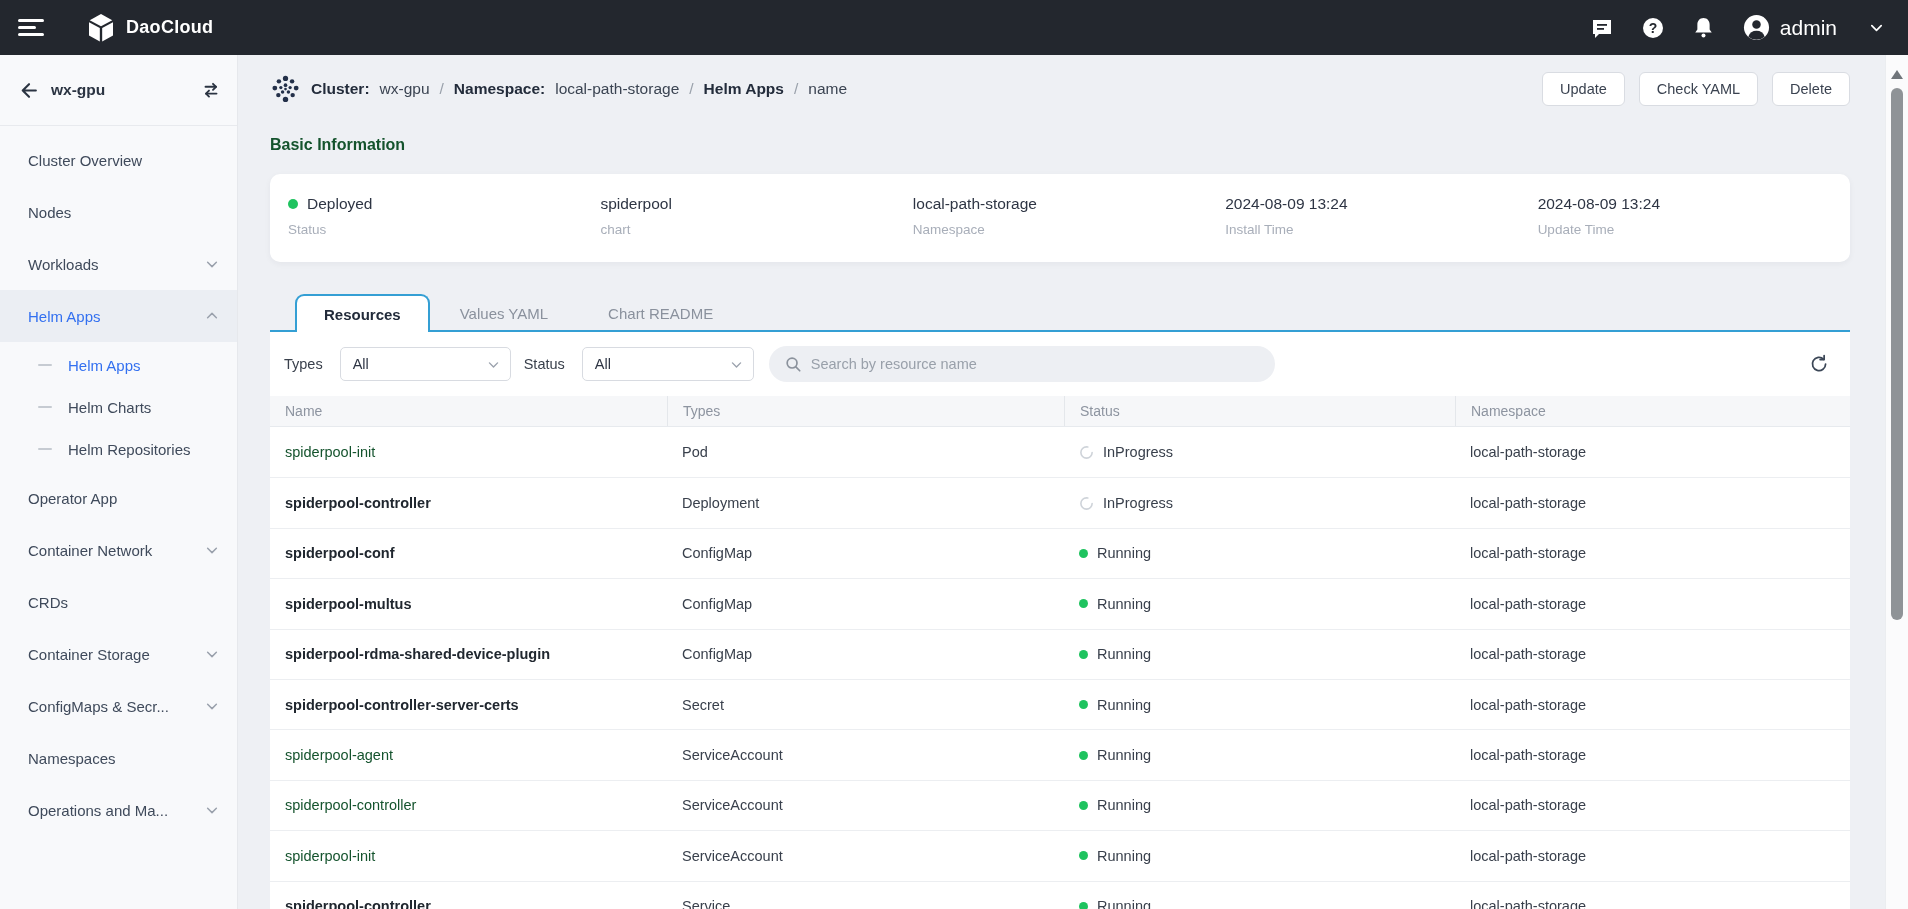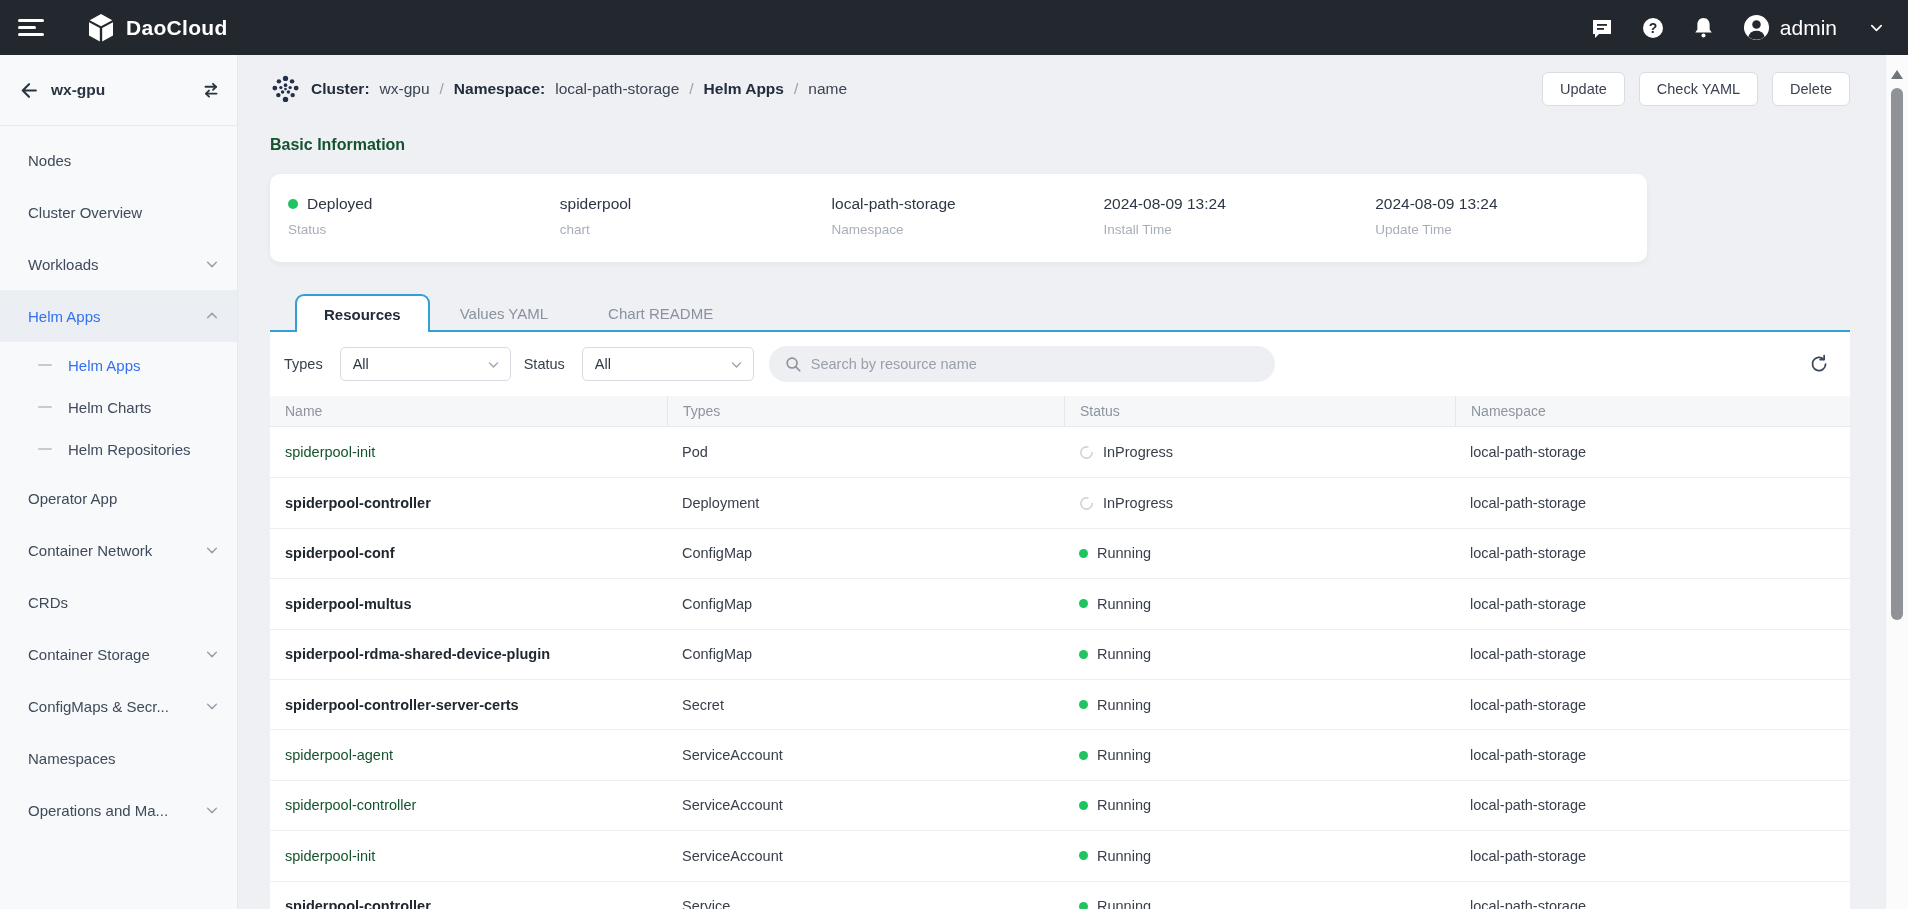--- a/index.html
+++ b/index.html
@@ -7,21 +7,21 @@
   body { font-family:"Liberation Sans", sans-serif; overflow:hidden; }
   .app { position:relative; width:1908px; height:909px; background:#eef0f4; overflow:hidden; }
 
   
   .topbar { position:absolute; top:0; left:0; right:0; height:55px; background:#23272e;
             display:flex; align-items:center; padding:0 18px; z-index:10; }
   .hamburger { width:26px; height:17px; display:flex; flex-direction:column; justify-content:space-between; cursor:pointer; }
   .hamburger i { display:block; height:2.6px; background:#fff; border-radius:2px; }
   .hamburger i:nth-child(2){ width:68%; }
   .brand { display:flex; align-items:center; gap:10px; margin-left:42px; cursor:pointer; }
-  .brand-name { color:#fff; font-size:21px; font-weight:700; letter-spacing:.3px; }
+  .brand-name { color:#fff; font-size:18px; font-weight:700; letter-spacing:.3px; }
   .topbar-right { margin-left:auto; display:flex; align-items:center; gap:27px; padding-right:2px; }
   .tb-icon { width:24px; height:24px; display:flex; align-items:center; justify-content:center; cursor:pointer; }
   .user { display:flex; align-items:center; gap:10px; cursor:pointer; }
   .admin-label { color:#fff; font-size:21px; }
 
   
   .sidebar { position:absolute; top:55px; left:0; bottom:0; width:238px; background:#f8f9fb; border-right:1px solid #e6e8ec; }
   .side-head { height:71px; display:flex; align-items:center; padding:0 16px 0 18px;
                border-bottom:1px solid #e8eaee; margin:0 0; }
   .side-head .cluster-name { font-size:15.5px; font-weight:700; color:#2b3442; margin-left:12px; }
@@ -45,21 +45,21 @@
   .crumb-label { font-weight:700; color:#232c3b; }
   .crumb-sep { color:#9aa1ab; }
   .crumb-link { cursor:pointer; }
   .crumb-strong { font-weight:700; color:#232c3b; cursor:pointer; }
   .actions { margin-left:auto; display:flex; gap:14px; }
   .btn { height:34px; padding:0 17px; background:#fff; border:1px solid #d9dce2; border-radius:6px;
          font-family:inherit; font-size:14.5px; color:#3a4250; cursor:pointer; }
 
   .section-title { position:absolute; top:81px; left:0; font-size:16px; font-weight:700; color:#14532d; }
 
-  .info-card { position:absolute; top:119px; left:0; width:1377px; height:88px; background:#fff;
+  .info-card { position:absolute; top:119px; left:0; width:1580px; height:88px; background:#fff;
                border-radius:10px; box-shadow:0 2px 6px rgba(31,41,55,.05); display:flex; padding:21px 0 0 18px; }
   .info-field { flex:1 1 0; padding-right:10px; }
   .info-value { display:flex; align-items:center; font-size:15.5px; color:#2e3544; }
   .info-label { margin-top:9px; font-size:13.5px; color:#a8aeb9; }
   .dot-green { width:10px; height:10px; border-radius:50%; background:#1fc35f; margin-right:9px; flex:none; }
 
   .tabbar { position:absolute; top:239px; left:0; width:1580px; height:38px; }
   .tabline { position:absolute; left:0; right:0; bottom:0; height:2px; background:#349fd4; z-index:1; }
   .tabs { position:absolute; left:25px; top:0; bottom:0; display:flex; align-items:stretch; z-index:2; }
   .tab { display:flex; align-items:center; padding:0 30px; font-size:15px; color:#8a919d; cursor:pointer; }
@@ -176,24 +176,24 @@
         <svg width="20" height="20" viewBox="0 0 20 20" fill="none" stroke="#2b3442" stroke-width="1.9" stroke-linecap="round" stroke-linejoin="round">
             <path d="M4.5 6.8h10.5"></path>
             <path d="M12 3.8l3 3-3 3"></path>
             <path d="M15.5 13.6H5"></path>
             <path d="M8 10.6l-3 3 3 3"></path>
           </svg>
       </span>
     </div>
     <nav class="side-nav">
         <div class="side-item parent">
+          <span class="label">Cluster Overview</span>
+        </div>
+        <div class="side-item parent">
           <span class="label">Nodes</span>
-        </div>
-        <div class="side-item parent">
-          <span class="label">Cluster Overview</span>
         </div>
         <div class="side-item parent">
           <span class="label">Workloads</span>
           <span class="chev">
             <svg width="14" height="14" viewBox="0 0 16 16">
               <polyline points="3,6 8,11 13,6" fill="none" stroke="#9aa1ac" stroke-width="1.7" stroke-linecap="round" stroke-linejoin="round"></polyline>
             </svg>
           </span>
         </div>
         <div class="side-item parent active">

